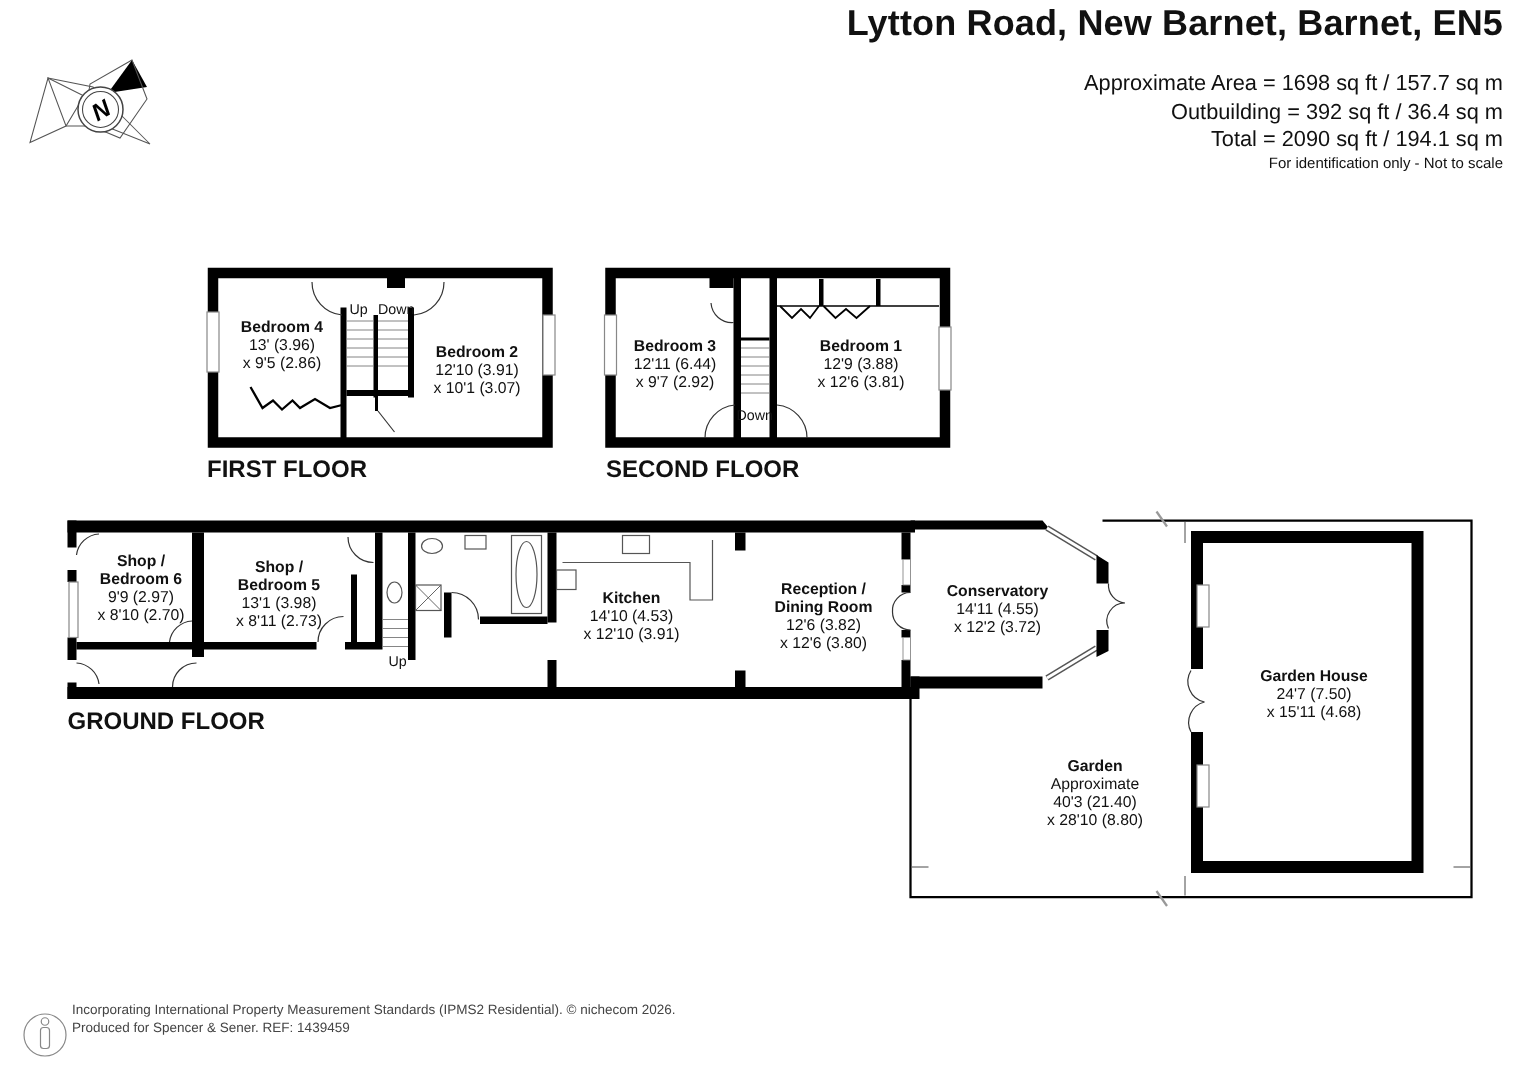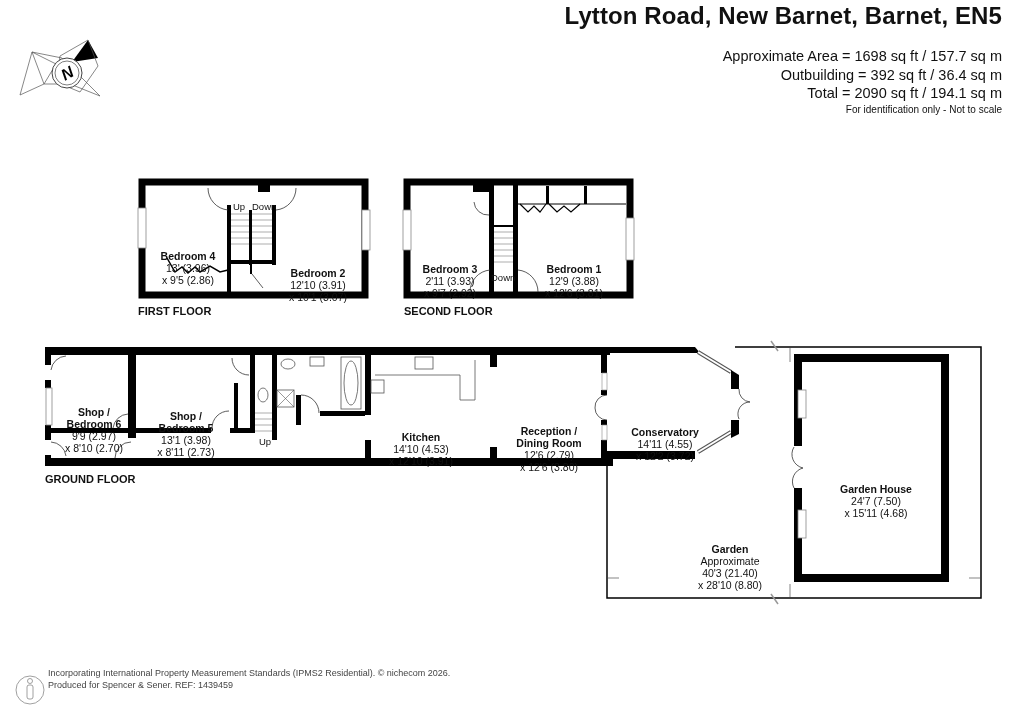--- a/index.html
+++ b/index.html
@@ -1,22 +1,22 @@
 <!DOCTYPE html>
 <html><head>
   <meta charset="utf-8">
   <style>
     html, body { margin: 0; padding: 0; background: #ffffff; }
     body { width: 1020px; height: 721px; position: relative; overflow: hidden; font-family: "Liberation Sans", sans-serif; color: #111; }
     .abs { position: absolute; }
     .title { right: 18px; top: 2px; font-size: 24px; font-weight: bold; letter-spacing: 0.1px; white-space: nowrap; }
     .area-line { right: 18px; font-size: 14.5px; white-space: nowrap; text-align: center; }
     .note { right: 18px; top: 104px; font-size: 10px; white-space: nowrap; }
-    .floor-label { font-size: 11px; font-weight: bold; white-space: nowrap; }
-    .room { text-align: center; font-size: 10.5px; line-height: 12px; white-space: nowrap; transform: translateX(-50%); margin-top: 38px; }
+    .floor-label { font-size: 16px; font-weight: bold; white-space: nowrap; }
+    .room { text-align: center; font-size: 10.5px; line-height: 12px; white-space: nowrap; transform: translateX(-50%); }
     .room .name { font-weight: bold; }
     .footer { left: 48px; top: 668px; font-size: 9px; line-height: 11.5px; color: #444; white-space: nowrap; }
     .stair-label { font-size: 9.5px; font-weight: normal; white-space: nowrap; }
     svg.plan { position: absolute; left: 0; top: 0; }
   </style>
 </head>
 <body>
 
 <div class="abs title">Lytton Road, New Barnet, Barnet, EN5</div>
 <div class="abs area-line" style="top:48px">Approximate Area = 1698 sq ft / 157.7 sq m</div>
@@ -212,21 +212,21 @@
   <div>x 9'5 (2.86)</div>
 </div>
 <div class="abs room" style="left:318px; top:229px">
   <div class="name">Bedroom 2</div>
   <div>12'10 (3.91)</div>
   <div>x 10'1 (3.07)</div>
 </div>
 
 <div class="abs room" style="left:450px; top:225px">
   <div class="name">Bedroom 3</div>
-  <div>2'11 (3.93)</div>
+  <div>12'11 (6.44)</div>
   <div>x 9'7 (2.92)</div>
 </div>
 <div class="abs room" style="left:574px; top:225px">
   <div class="name">Bedroom 1</div>
   <div>12'9 (3.88)</div>
   <div>x 12'6 (3.81)</div>
 </div>
 
 <div class="abs room" style="left:94px; top:368px">
   <div class="name">Shop /</div>
@@ -241,21 +241,21 @@
   <div>x 8'11 (2.73)</div>
 </div>
 <div class="abs room" style="left:421px; top:393px">
   <div class="name">Kitchen</div>
   <div>14'10 (4.53)</div>
   <div>x 12'10 (3.91)</div>
 </div>
 <div class="abs room" style="left:549px; top:387px">
   <div class="name">Reception /</div>
   <div class="name">Dining Room</div>
-  <div>12'6 (2.79)</div>
+  <div>12'6 (3.82)</div>
   <div>x 12'6 (3.80)</div>
 </div>
 <div class="abs room" style="left:665px; top:388px">
   <div class="name">Conservatory</div>
   <div>14'11 (4.55)</div>
   <div>x 12'2 (3.72)</div>
 </div>
 <div class="abs room" style="left:876px; top:445px">
   <div class="name">Garden House</div>
   <div>24'7 (7.50)</div>

